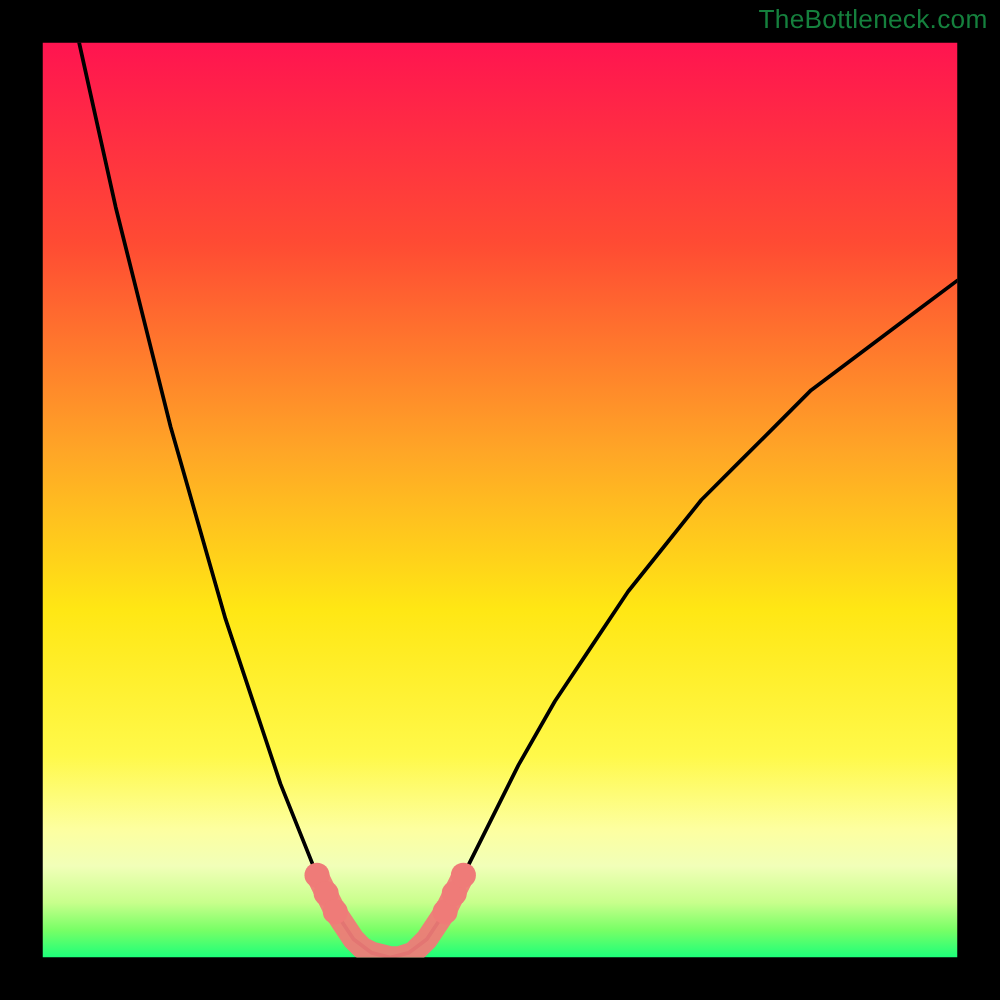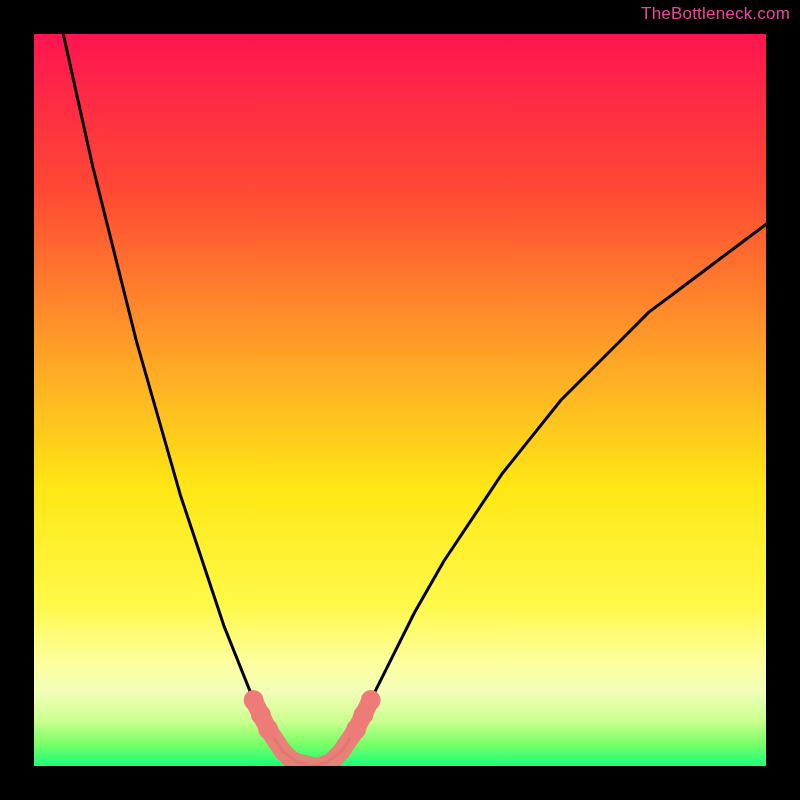--- a/index.html
+++ b/index.html
@@ -16,23 +16,23 @@
     left: 0;
     top: 0;
     width: 800px;
     height: 800px;
     background: #000;
   }
   .watermark {
     position: absolute;
     top: 4px;
     right: 10px;
-    font-size: 17px;
+    font-size: 21px;
     font-weight: 500;
-    color: #ec4899;
+    color: #15803d;
     letter-spacing: 0.2px;
     z-index: 10;
   }
   .plot {
     position: absolute;
     left: 34px;
     top: 34px;
     width: 732px;
     height: 732px;
   }

